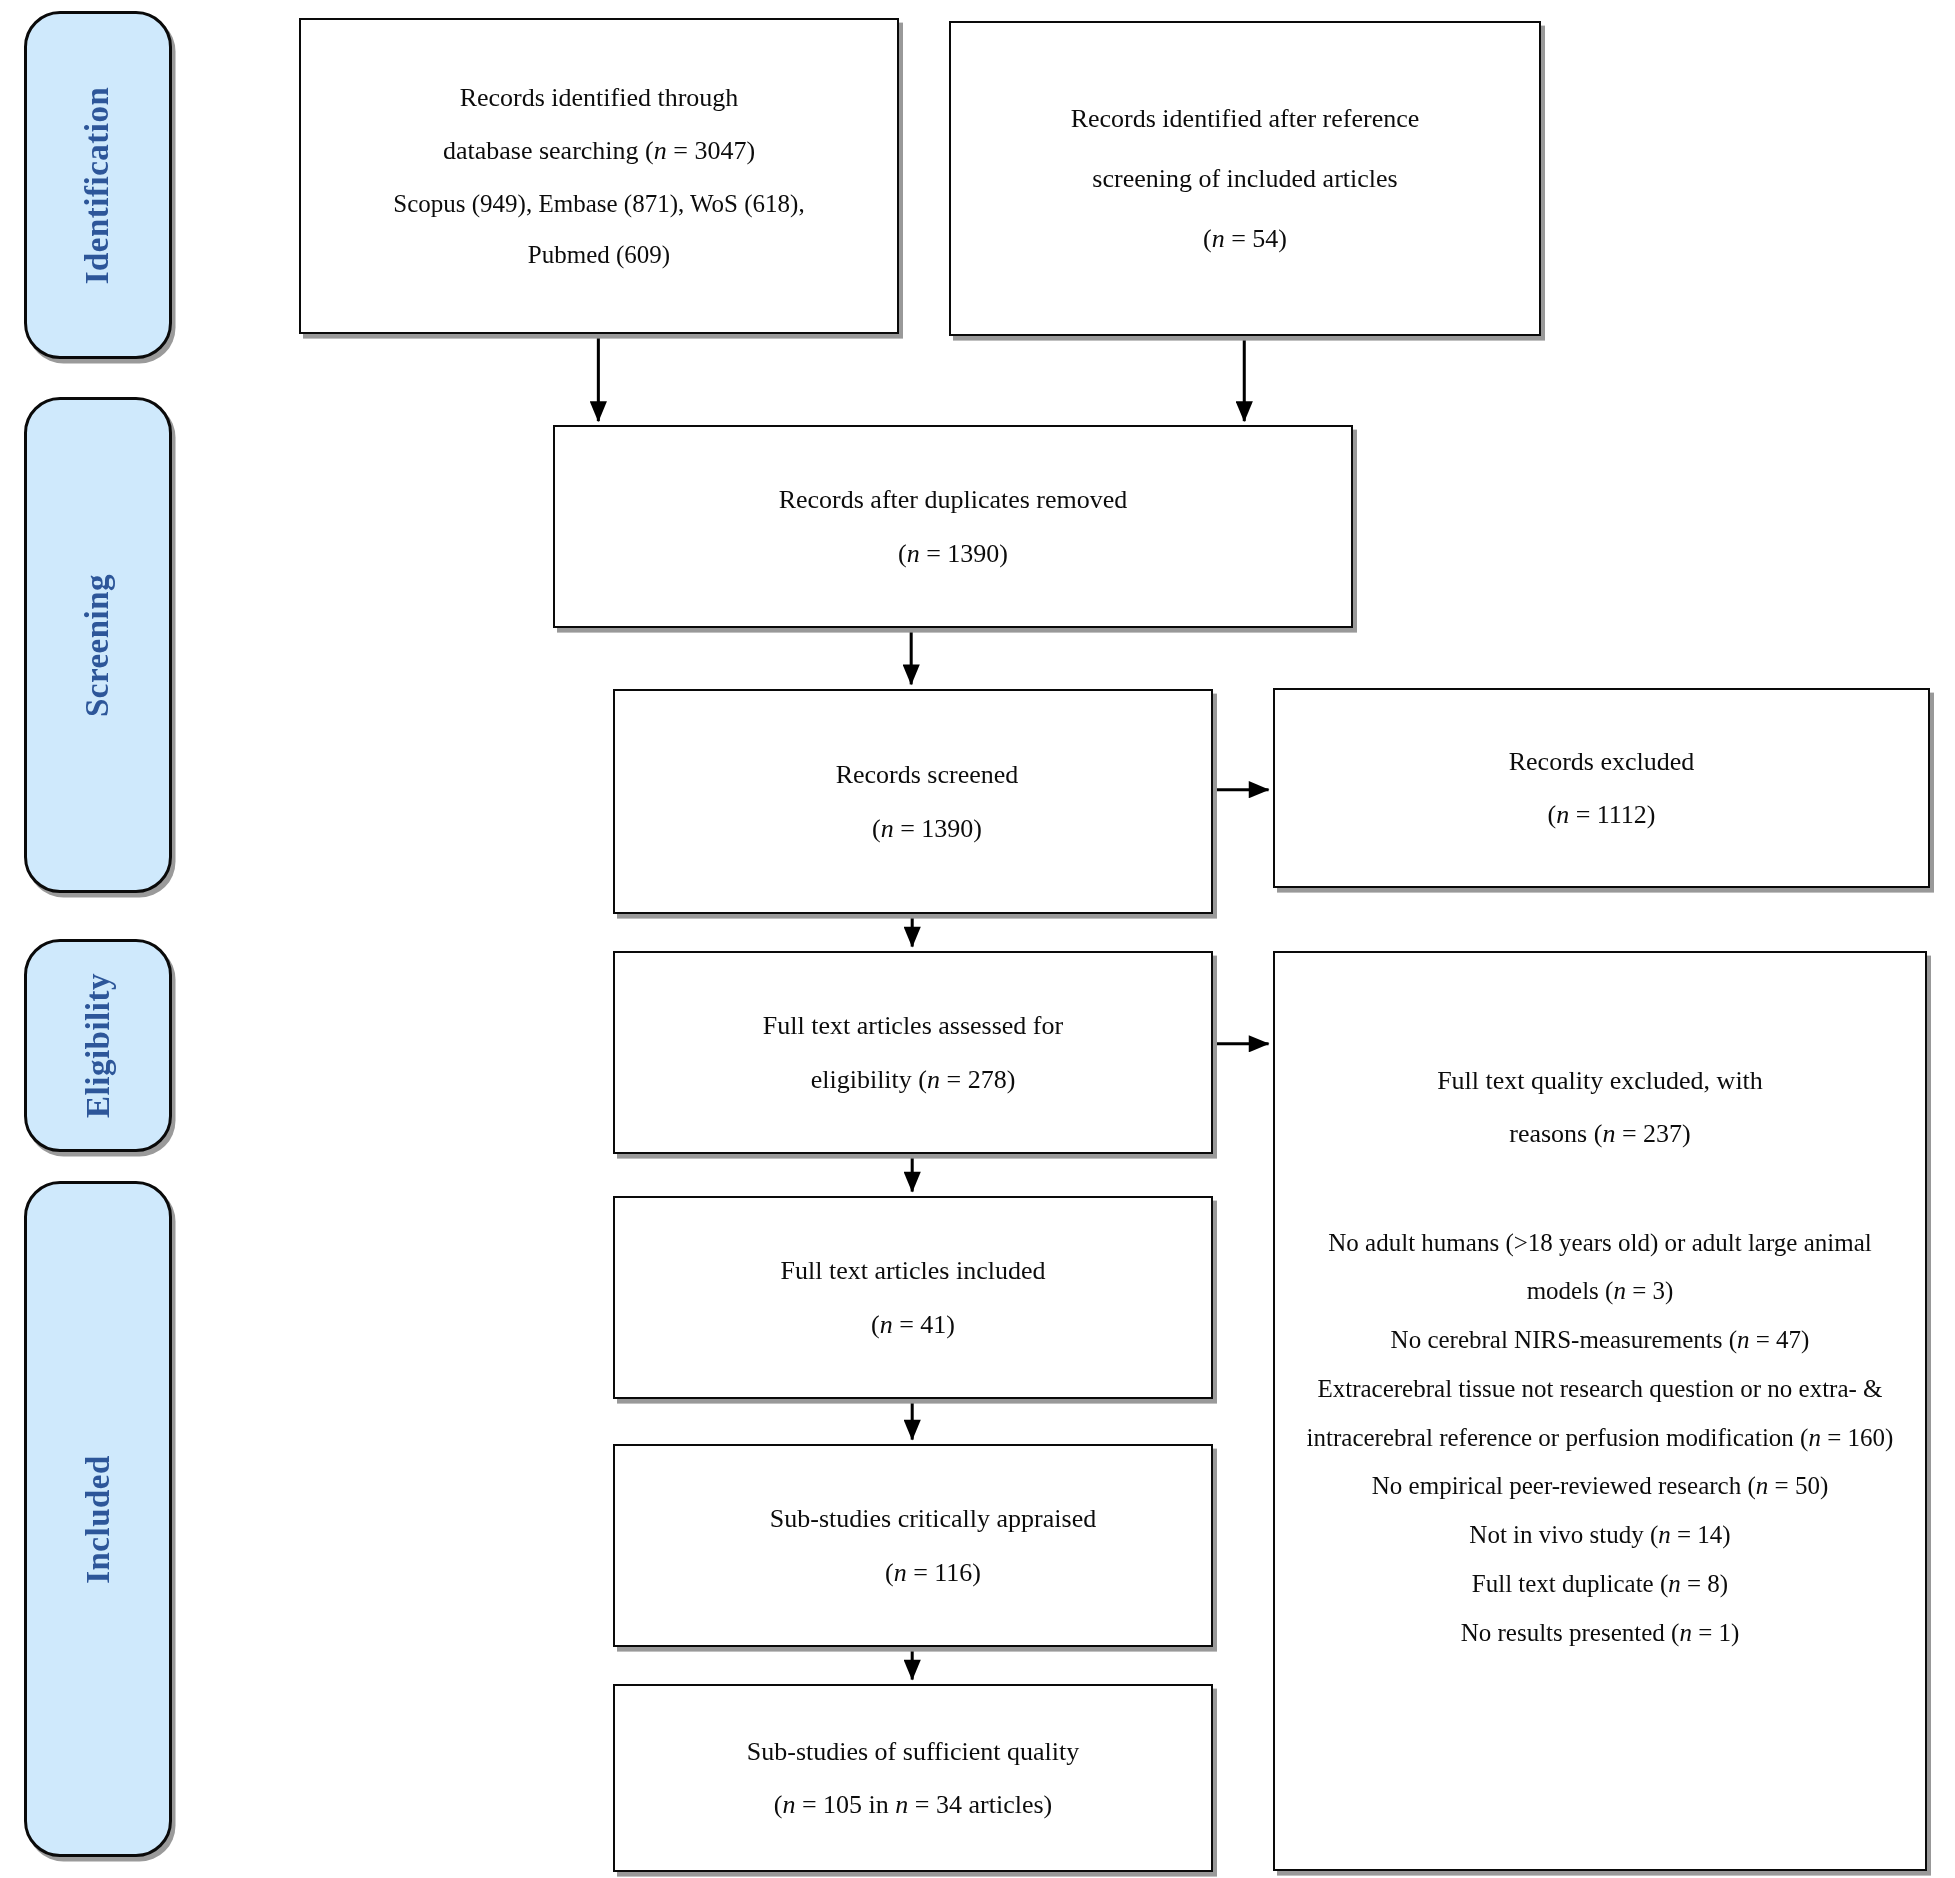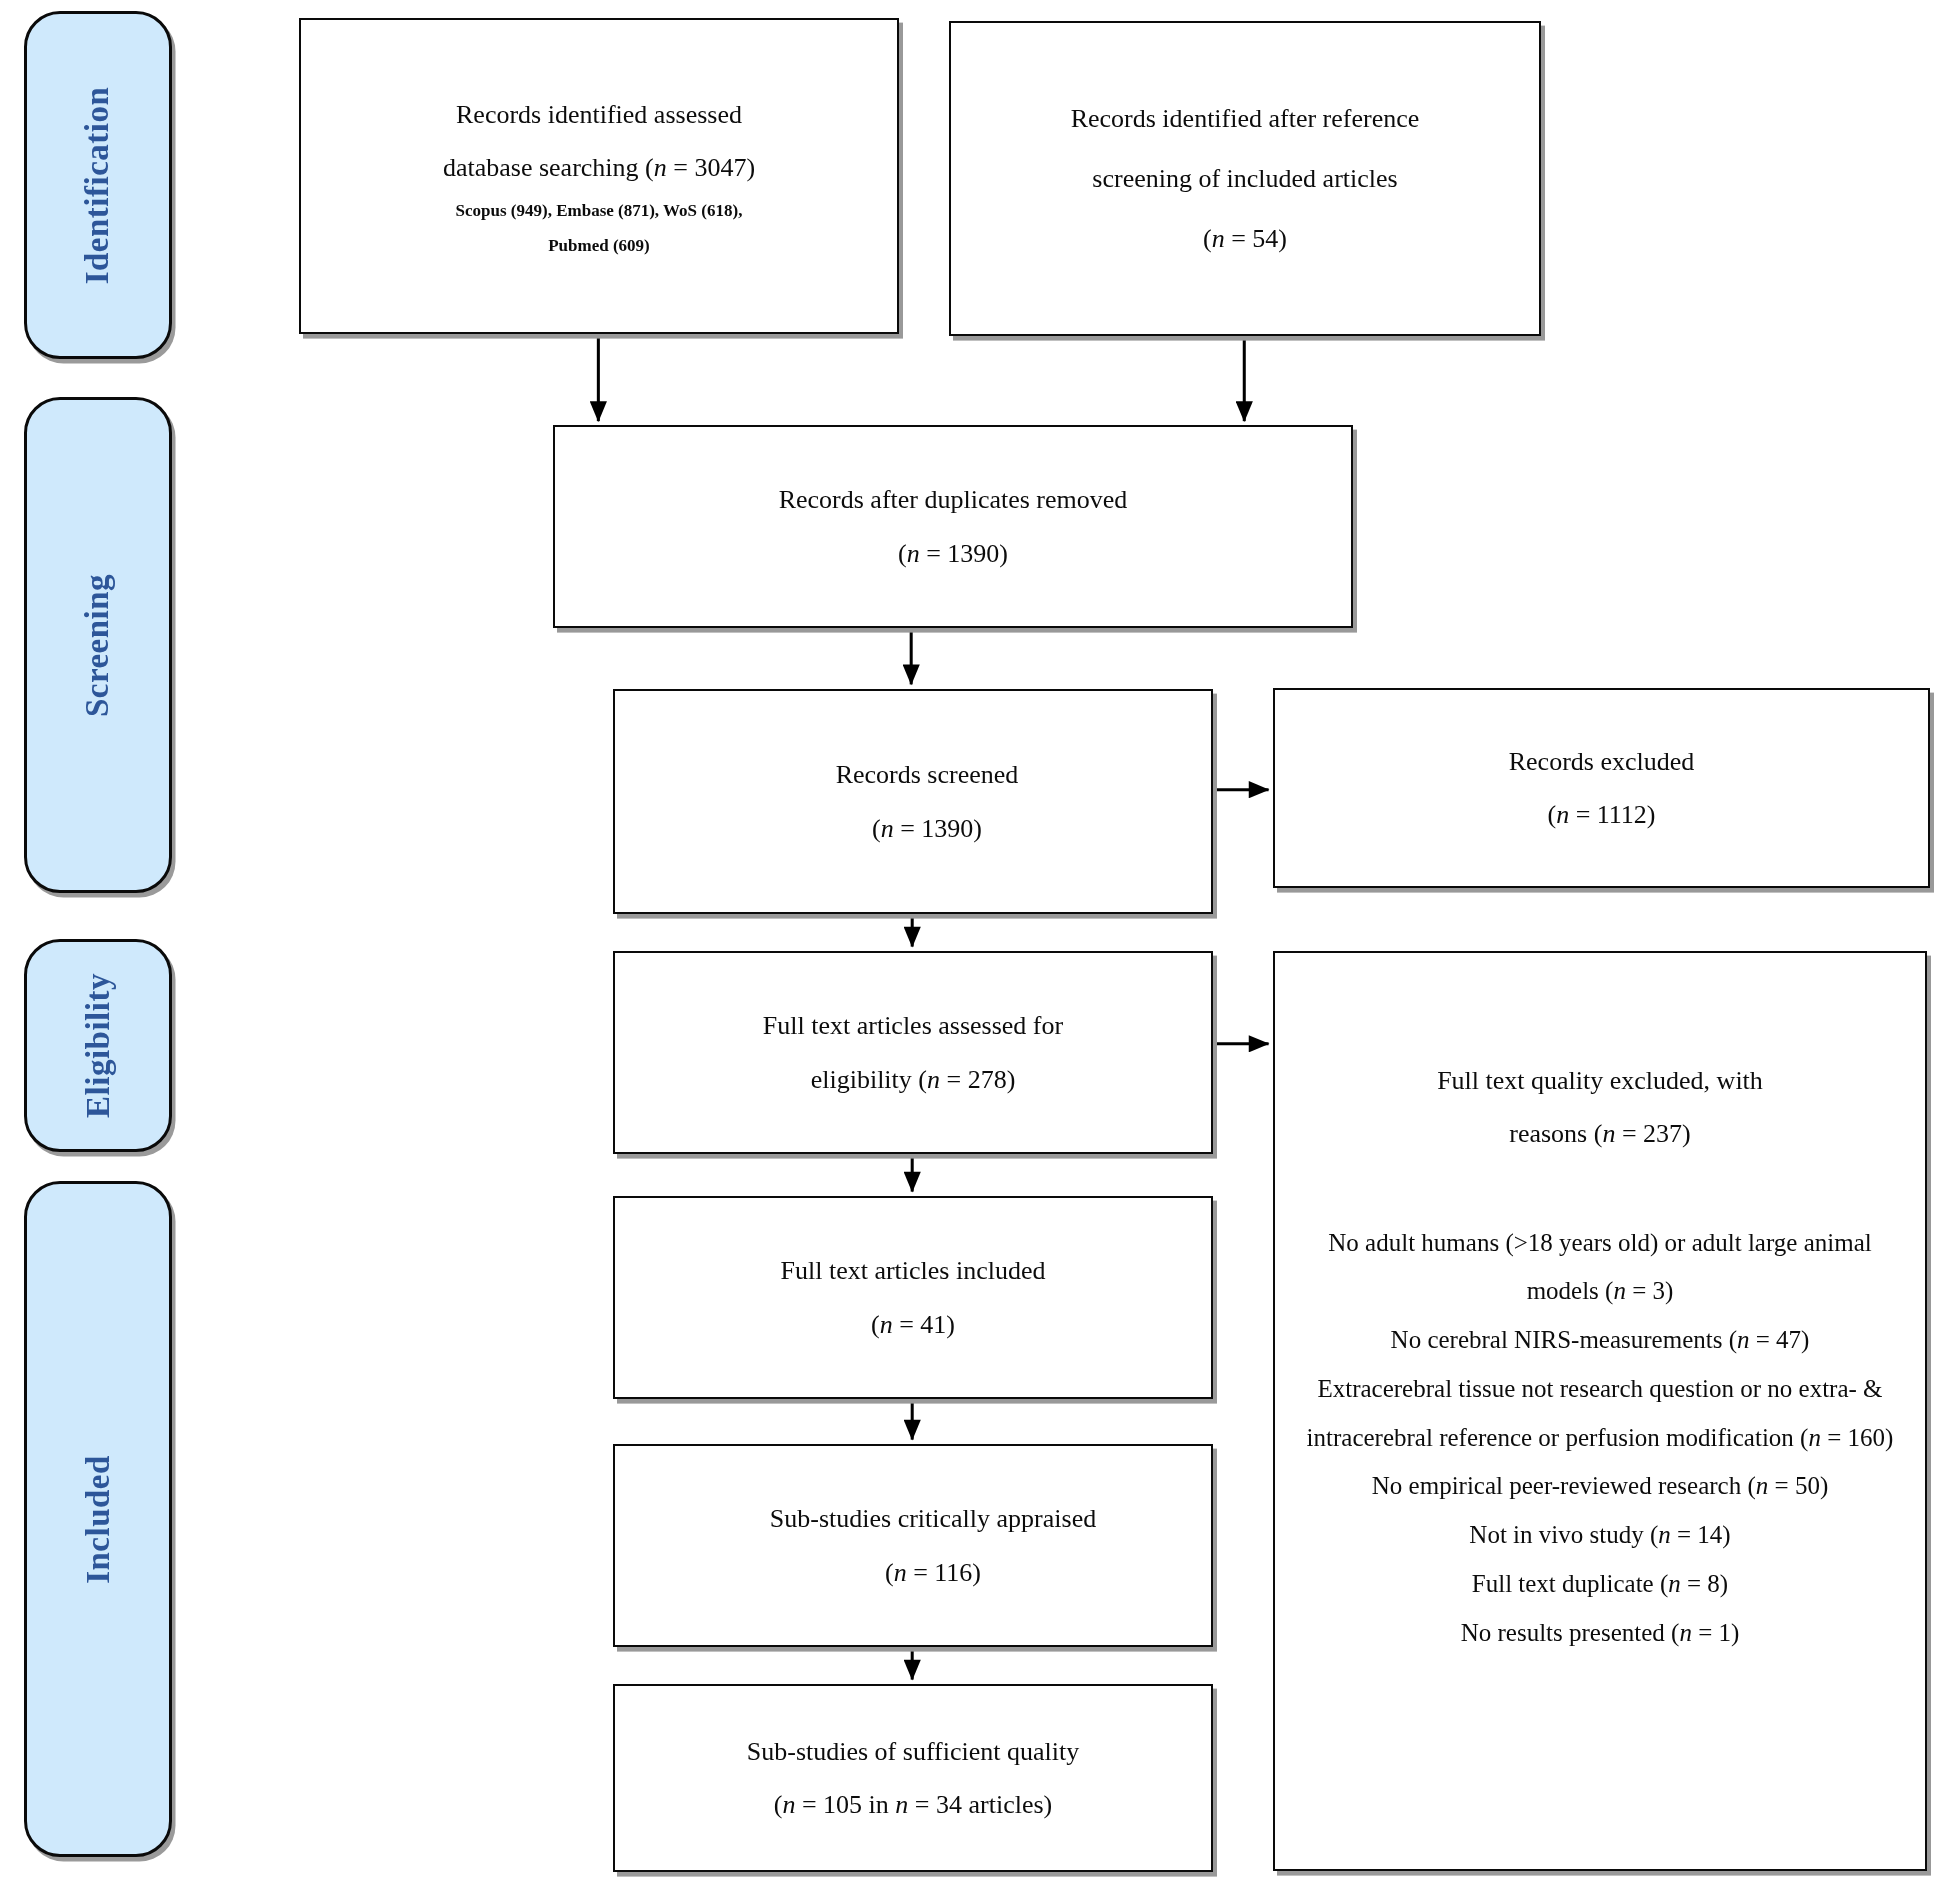--- a/index.html
+++ b/index.html
@@ -48,21 +48,21 @@
     box-shadow: 4px 4.6px 0 #999999;
     display: flex;
     flex-direction: column;
     justify-content: center;
     align-items: center;
     text-align: center;
     font-size: 26px;
     line-height: 2.05;
   }
   .fbox .ln { width: 100%; }
-  .fbox .small { font-size: 17px; font-weight: bold; }
+  .fbox .small { font-size: 25px; }
   .fbox i { font-style: italic; }
 
   #box-identified-db   { left: 299px;  top: 17.7px;   width: 600px; height: 316px; }
   #box-identified-ref  { left: 949px; top: 21px;   width: 592px; height: 315px; gap: 7px; }
   #box-dedup           { left: 509px; top: 425px;  width: 800px; height: 203px; margin-left: 44px; }
   #box-screened        { left: 613px; top: 689px; width: 600px; height: 225px; padding-left: 28px; }
   #box-excluded        { left: 1273px; top: 688px; width: 657px; height: 200px; }
   #box-assessed        { left: 613px; top: 951px; width: 600px; height: 203px; }
   #box-excluded-full   { left: 1273px; top: 951px; width: 654px; height: 920px;
                          justify-content: flex-start; padding: 101px 30px 30px 30px; }
@@ -108,21 +108,21 @@
     <span class="rot">Screening</span>
   </div>
   <div class="stage" id="stage-eligibility">
     <span class="rot">Eligibility</span>
   </div>
   <div class="stage" id="stage-included">
     <span class="rot">Included</span>
   </div>
 
   <div class="fbox" id="box-identified-db">
-    <div class="ln">Records identified assessed</div>
+    <div class="ln">Records identified through</div>
     <div class="ln">database searching (<i>n</i> = 3047)</div>
     <div class="ln small">Scopus (949), Embase (871), WoS (618),</div>
     <div class="ln small">Pubmed (609)</div>
   </div>
 
   <div class="fbox" id="box-identified-ref">
     <div class="ln">Records identified after reference</div>
     <div class="ln">screening of included articles</div>
     <div class="ln">(<i>n</i> = 54)</div>
   </div>

